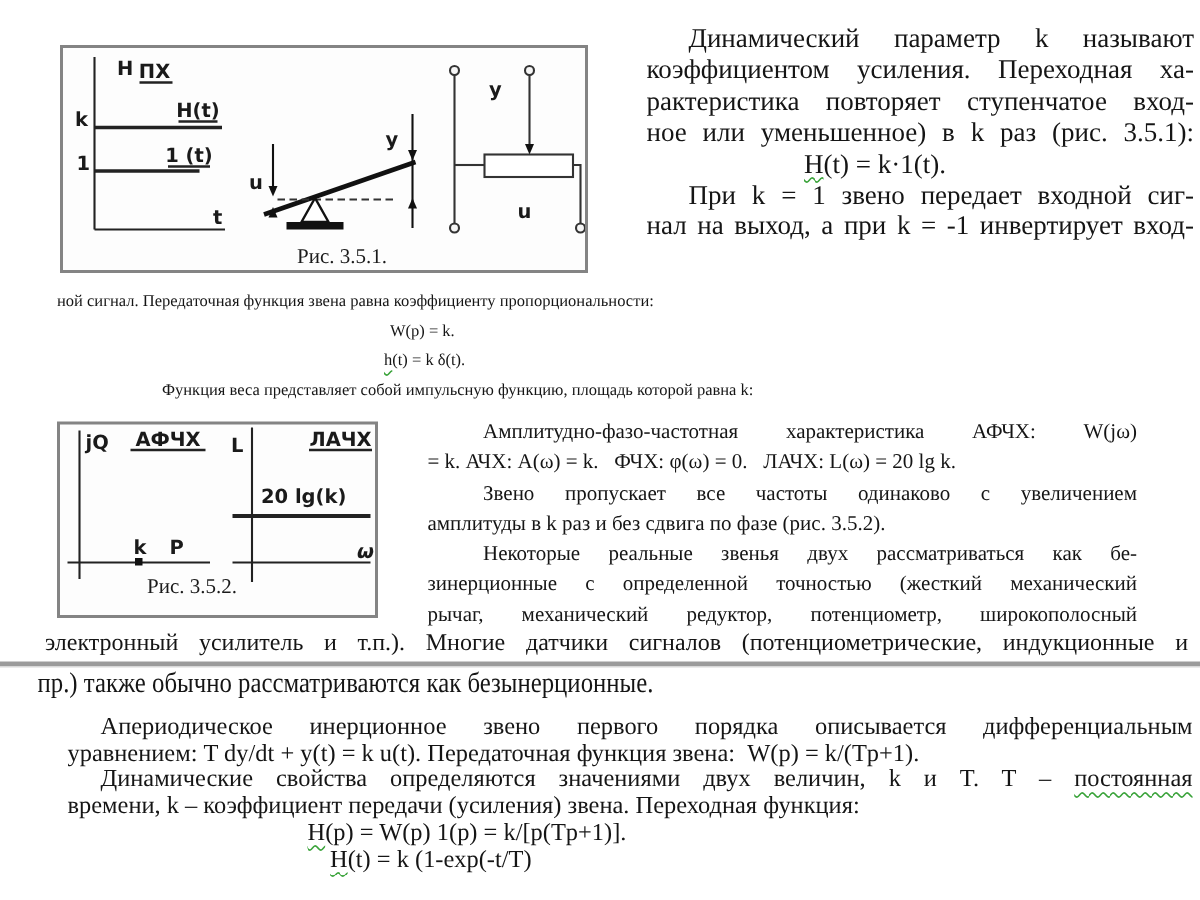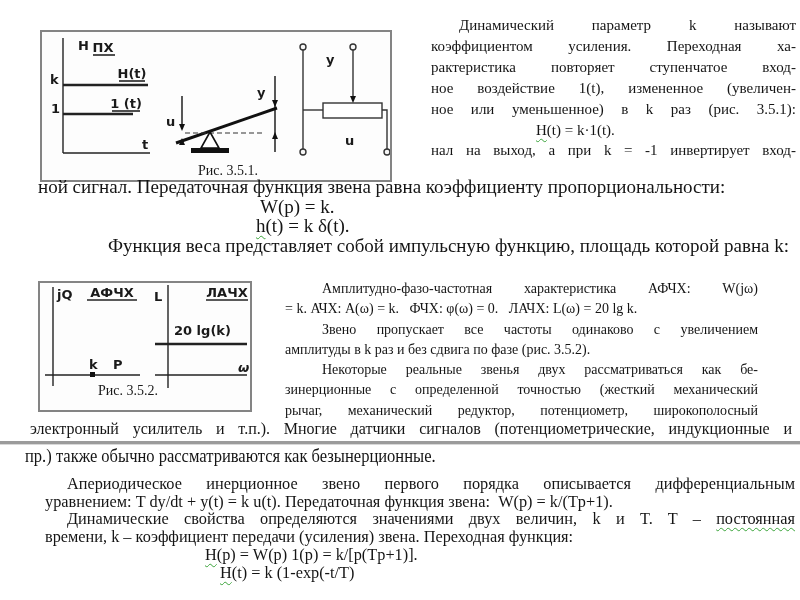--- a/index.html
+++ b/index.html
@@ -6,24 +6,24 @@
   .page{position:relative;width:800px;height:600px;background:#ffffff;overflow:hidden;
         font-family:"Liberation Serif",serif;color:#151515;}
   .blk{position:absolute;}
   .ln{min-height:1em;}
   .jf{text-align:justify;text-align-last:justify;}
   .nw{white-space:nowrap;}
   .ind{text-indent:28px;}
   .wavy{text-decoration:underline;text-decoration-style:wavy;text-decoration-color:#3aa33a;
         text-decoration-thickness:1px;text-underline-offset:3px;}
   
-  #col-right{left:431px;top:15px;width:365px;font-size:15px;line-height:20.9px;}
+  #col-right{left:431px;top:15px;width:365px;font-size:18px;line-height:20.9px;}
   #col-right .formula{padding-left:105px;text-align:center;text-align-last:left;}
   
-  #mid-full{left:38px;top:177px;width:558px;font-size:19px;line-height:19.5px;font-family:Liberation Serif, serif;}
+  #mid-full{left:38px;top:192px;width:558px;font-size:11px;line-height:19.5px;font-family:Liberation Serif, serif;}
   #mid-full .f2{padding-left:222px;}
   #mid-full .f3{text-indent:70px;}
   #mid-full .f4{padding-left:218px;}
   
   #mid-right{left:285px;top:279px;width:473px;font-size:14px;line-height:20.3px;}
   #mid-right .ind{text-indent:37px;}
   
   #wide-line{left:30px;top:419px;width:762px;font-size:16px;line-height:20px;}
   
   #divider{left:0;top:441px;width:800px;height:3px;background:#9b9b9b;box-shadow:0 1px 0 #d8d8d8;}
@@ -130,23 +130,23 @@
       <text class="it" x="198" y="89">ω</text>
 
       <text class="cap" x="88" y="112" text-anchor="middle">Рис. 3.5.2.</text>
     </svg>
   </div>
 
   <div class="blk" id="col-right">
     <div class="ln jf ind">Динамический параметр k называют</div>
     <div class="ln jf">коэффициентом усиления. Переходная ха-</div>
     <div class="ln jf">рактеристика повторяет ступенчатое вход-</div>
-    <div class="ln jf">ное воздействие 1(t), измененное (увеличен-</div>
     <div class="ln jf">ное или уменьшенное) в k раз (рис. 3.5.1):</div>
     <div class="ln formula nw"><span class="wavy">H</span><span>(t) = k·1(t).</span></div>
+    <div class="ln jf ind">При k = 1 звено передает входной сиг-</div>
     <div class="ln jf">нал на выход, а при k = -1 инвертирует вход-</div>
   </div>
 
   <div class="blk" id="mid-full">
     <div class="ln nw">ной сигнал. Передаточная функция звена равна коэффициенту пропорциональности:</div>
     <div class="ln f2 nw">W(p) = k.</div>
     <div class="ln f4 nw"><span class="wavy">h</span><span>(t) = k δ(t).</span></div>
     <div class="ln f3 nw">Функция веса представляет собой импульсную функцию, площадь которой равна k:</div>
   </div>
 

